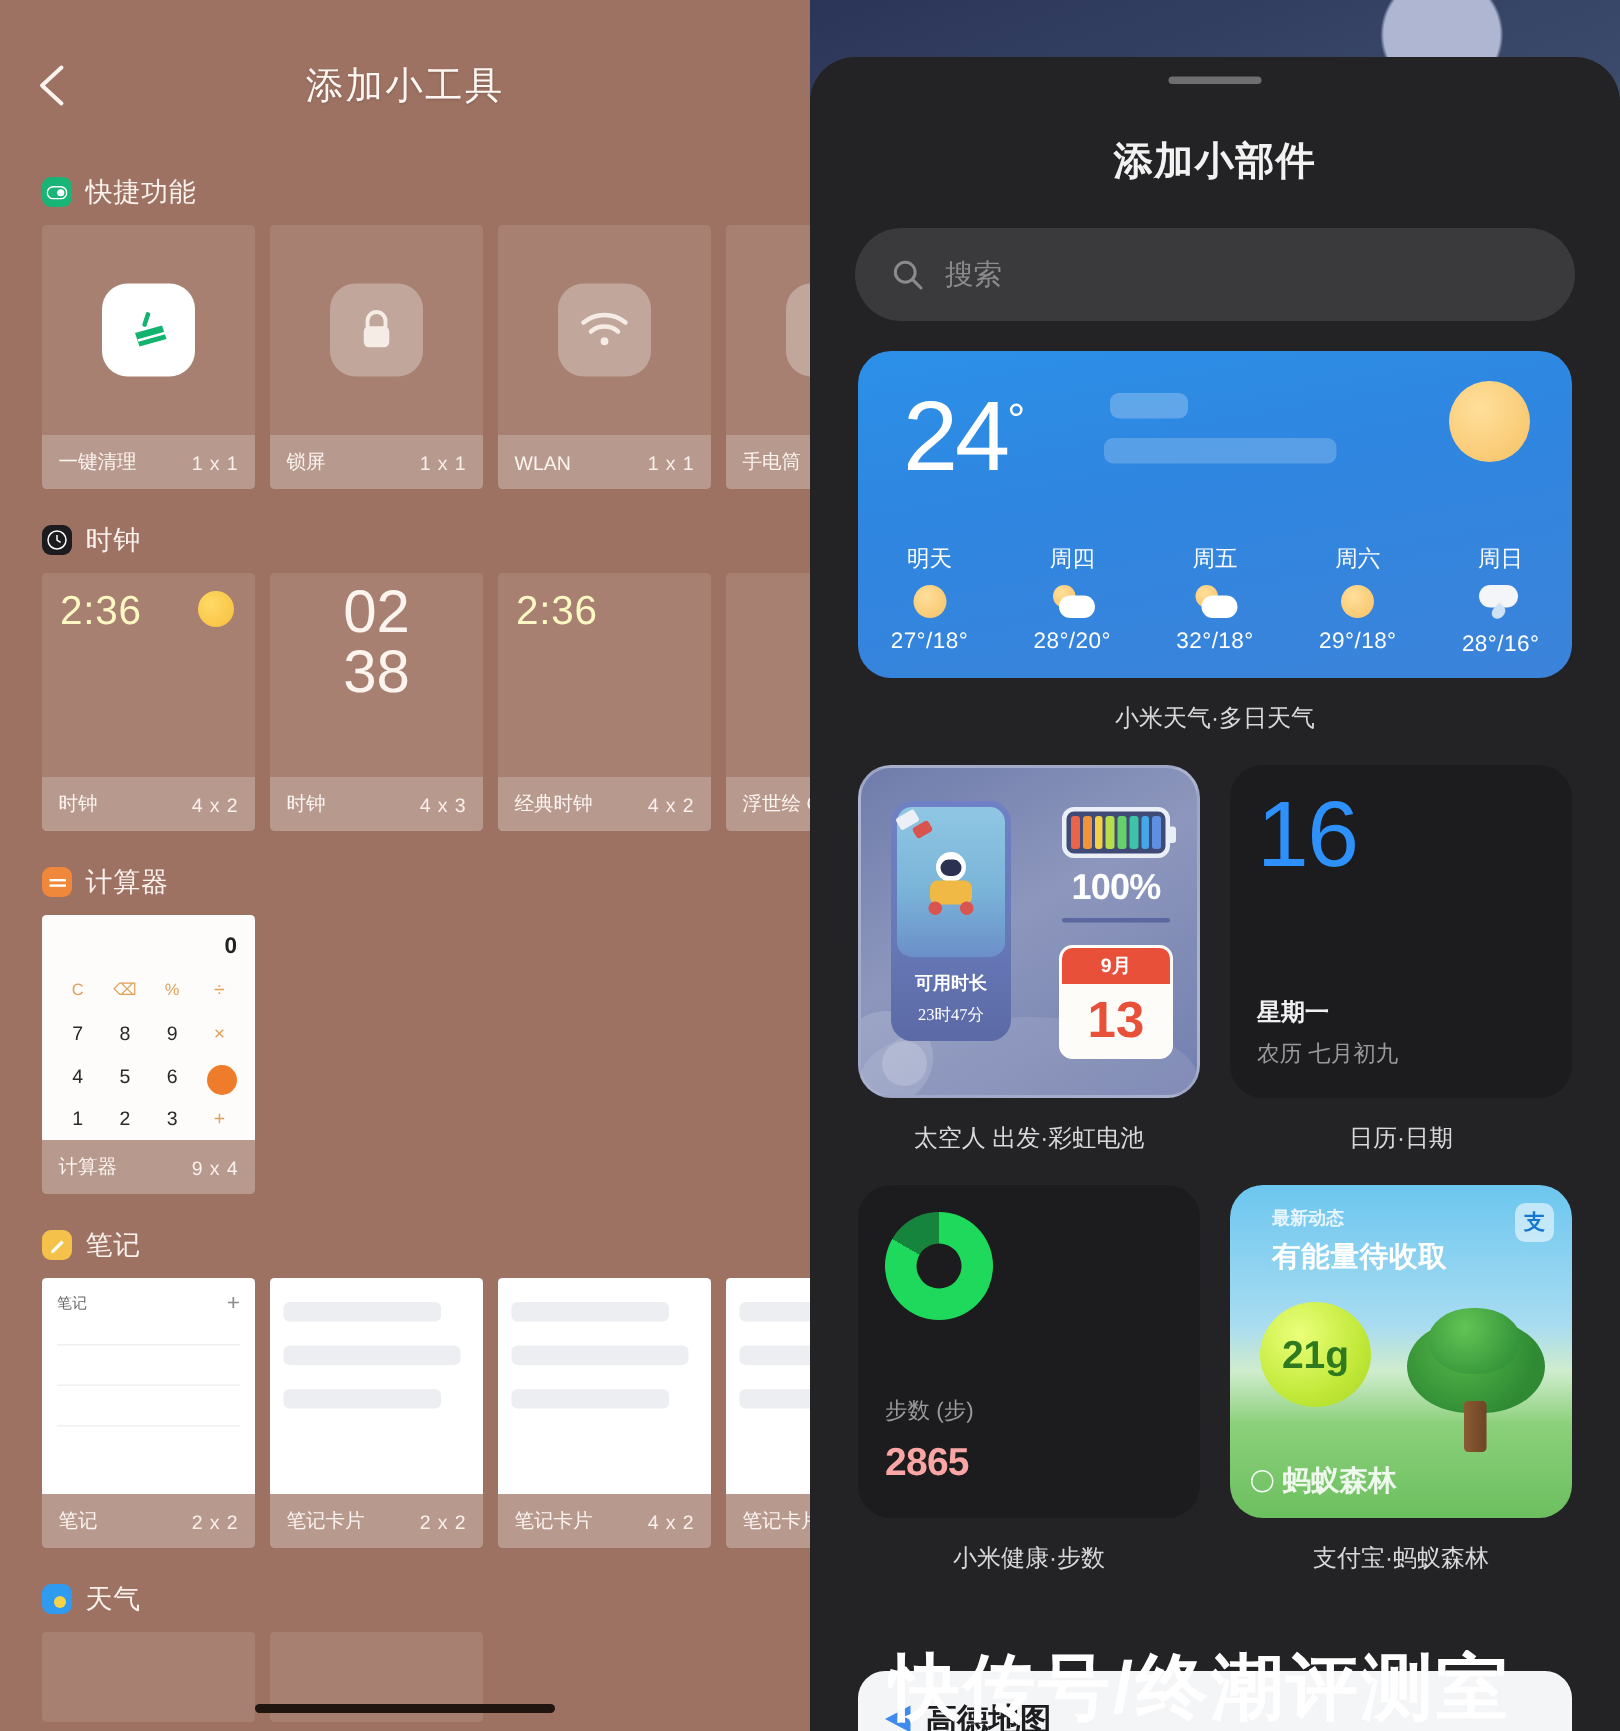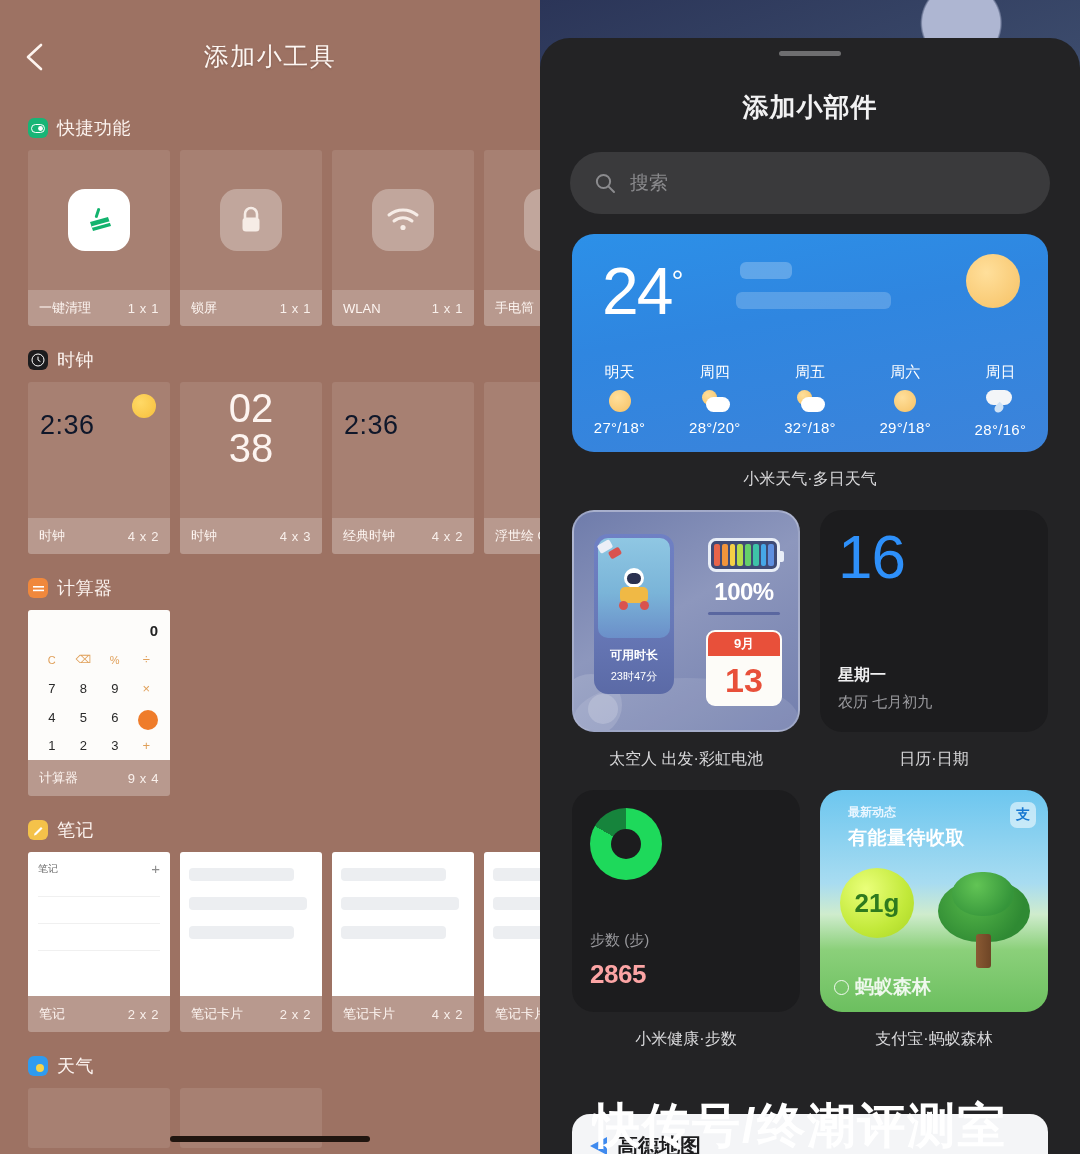--- a/index.html
+++ b/index.html
@@ -80,21 +80,21 @@
 
   
   .sc-tile {
     width: 62px; height: 62px; border-radius: 17px;
     display: flex; align-items: center; justify-content: center;
   }
   .sc-tile.white { background: #ffffff; }
   .sc-tile.ghost { background: rgba(255,255,255,.30); }
 
   
-  .clk-a { position: absolute; left: 12px; top: 10px; font-size: 27px; color: #0f172a; font-weight: 300; letter-spacing: .5px; margin-top: 18px; }
+  .clk-a { position: absolute; left: 12px; top: 10px; font-size: 27px; color: #fef9c3; font-weight: 300; letter-spacing: .5px; }
   .clk-sun { position: absolute; right: 14px; top: 12px; width: 24px; height: 24px; border-radius: 50%;
              background: radial-gradient(circle at 35% 35%, #ffd966, #f6bf3c); }
   .clk-b { position: absolute; left: 0; right: 0; top: 6px; text-align: center; font-size: 40px; line-height: 40px;
            color: #fdf4f0; font-weight: 200; }
   .clk-vert { position: absolute; right: 16px; top: 30px; width: 14px; font-size: 8px; color: #e9d6cb;
               line-height: 1.4; writing-mode: vertical-rl; opacity: .75; }
 
   
   .calc {
     position: absolute; inset: 0; background: #fdfcfa;
@@ -213,21 +213,21 @@
                   background: linear-gradient(180deg,#8fc7e3 0%, #7ab4d8 55%, #6b8fc9 100%); }
   .astro { position: absolute; left: 22px; top: 34px; width: 36px; height: 44px; }
   .astro .head { position: absolute; left: 8px; top: 0; width: 20px; height: 20px; border-radius: 50%; background: #fff; }
   .astro .visor { position: absolute; left: 11px; top: 5px; width: 14px; height: 11px; border-radius: 6px; background: #2b3150; }
   .astro .body { position: absolute; left: 4px; top: 19px; width: 28px; height: 16px; border-radius: 5px; background: #f0b945; }
   .astro .w1 { position: absolute; left: 3px; top: 33px; width: 9px; height: 9px; border-radius: 50%; background: #d9534f; }
   .astro .w2 { position: absolute; right: 3px; top: 33px; width: 9px; height: 9px; border-radius: 50%; background: #d9534f; }
   .sat { position: absolute; left: 4px; top: 4px; width: 30px; height: 26px; }
   .sat .p1 { position: absolute; left: 0; top: 4px; width: 14px; height: 9px; background: #eceff7; transform: rotate(-30deg); border-radius: 2px; }
   .sat .p2 { position: absolute; left: 11px; top: 11px; width: 12px; height: 8px; background: #d9534f; transform: rotate(-30deg); border-radius: 2px; }
-  .phone-txt { position: absolute; left: 0; right: 0; bottom: 10px; text-align: center; color: #fff; }
+  .phone-txt { position: absolute; left: 0; right: 0; bottom: 10px; text-align: center; color: #fff; font-family: Liberation Serif, serif; }
   .phone-txt .l1 { font-size: 12px; font-weight: 700; margin-bottom: 5px; }
   .phone-txt .l2 { font-size: 11px; }
   .batt { position: absolute; right: 18px; top: 26px; width: 72px; height: 34px;
           border: 3px solid #e9eef7; border-radius: 8px; background: #3f4b76; display: flex; gap: 2px;
           padding: 3px; align-items: stretch; }
   .batt .nub { position: absolute; right: -7px; top: 10px; width: 5px; height: 11px; background: #e9eef7; border-radius: 0 2px 2px 0; }
   .batt i { flex: 1; border-radius: 2px; display: block; }
   .batt-pct { position: absolute; right: 18px; top: 66px; width: 72px; text-align: center;
               font-size: 24px; font-weight: 700; color: #fff; letter-spacing: -.5px; }
   .batt-div { position: absolute; right: 18px; top: 100px; width: 72px; height: 3px; border-radius: 2px; background: #5a67a0; }

